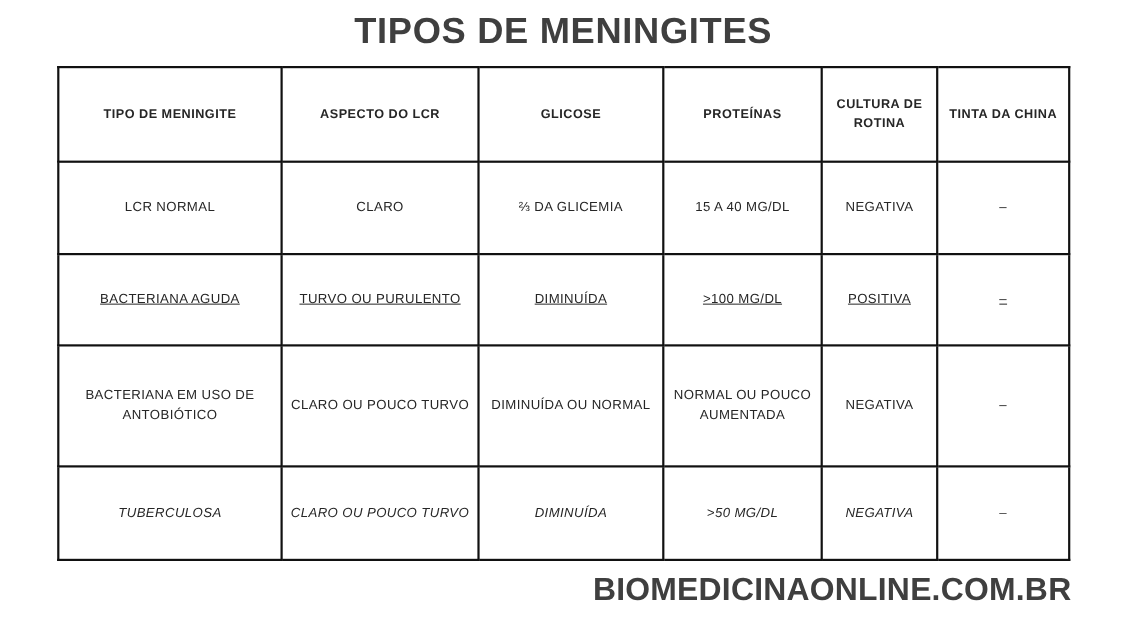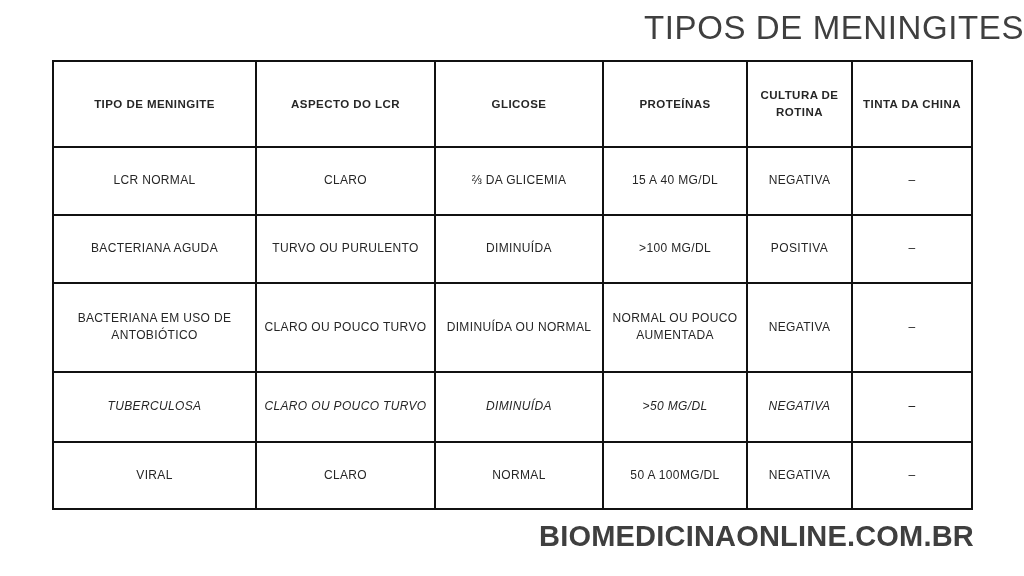--- a/index.html
+++ b/index.html
@@ -18,23 +18,23 @@
     position: relative;
     width: 1024px;
     height: 576px;
     box-sizing: border-box;
   }
   .page-title {
     position: absolute;
     top: 6px;
     left: 0;
     width: 1024px;
-    text-align: right;
+    text-align: center;
     font-size: 33px;
-    font-weight: 400;
+    font-weight: 700;
     letter-spacing: 0.6px;
     color: #3f3f3f;
     line-height: 44px;
     white-space: nowrap;
   }
   .table-wrap {
     position: absolute;
     left: 52px;
     top: 60px;
     width: 847px;
@@ -73,21 +73,21 @@
   }
   .col-tipo    { width: 203px; }
   .col-aspecto { width: 179px; }
   .col-glicose { width: 168px; }
   .col-prot    { width: 144px; }
   .col-cultura { width: 105px; }
   .col-tinta   { width: 120px; }
 
   .row-head  { height: 86px; }
   .row-h58   { height: 58px; padding-left: 29px; }
-  .row-h57   { height: 57px; }
+  .row-h57   { height: 57px; text-decoration: underline; }
   .row-h76   { height: 76px; margin-top: 18px; }
   .row-h59   { height: 59px; font-style: italic; }
 
   .watermark {
     position: absolute;
     right: 50px;
     top: 516px;
     font-size: 29px;
     font-weight: 700;
     letter-spacing: 0.2px;
@@ -149,27 +149,19 @@
           <td>–</td>
         </tr>
         <tr class="row-h59">
           <td>TUBERCULOSA</td>
           <td>CLARO OU POUCO TURVO</td>
           <td>DIMINUÍDA</td>
           <td>&gt;50 MG/DL</td>
           <td>NEGATIVA</td>
           <td>–</td>
         </tr>
-        <tr class="row-h57">
-          <td>VIRAL</td>
-          <td>CLARO</td>
-          <td>NORMAL</td>
-          <td>50 A 100MG/DL</td>
-          <td>NEGATIVA</td>
-          <td>–</td>
-        </tr>
       </tbody>
     </table>
   </div>
 
   <div class="watermark">BIOMEDICINAONLINE.COM.BR</div>
 
 </div>
 
 </body></html>

